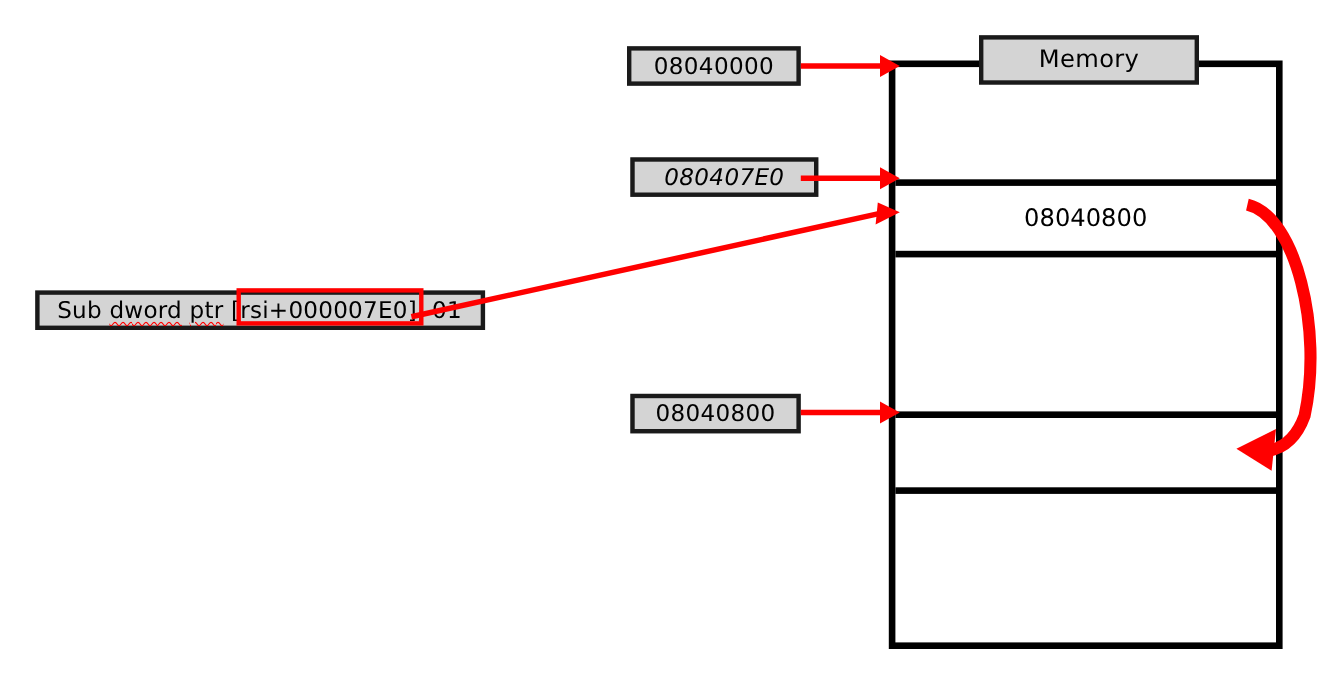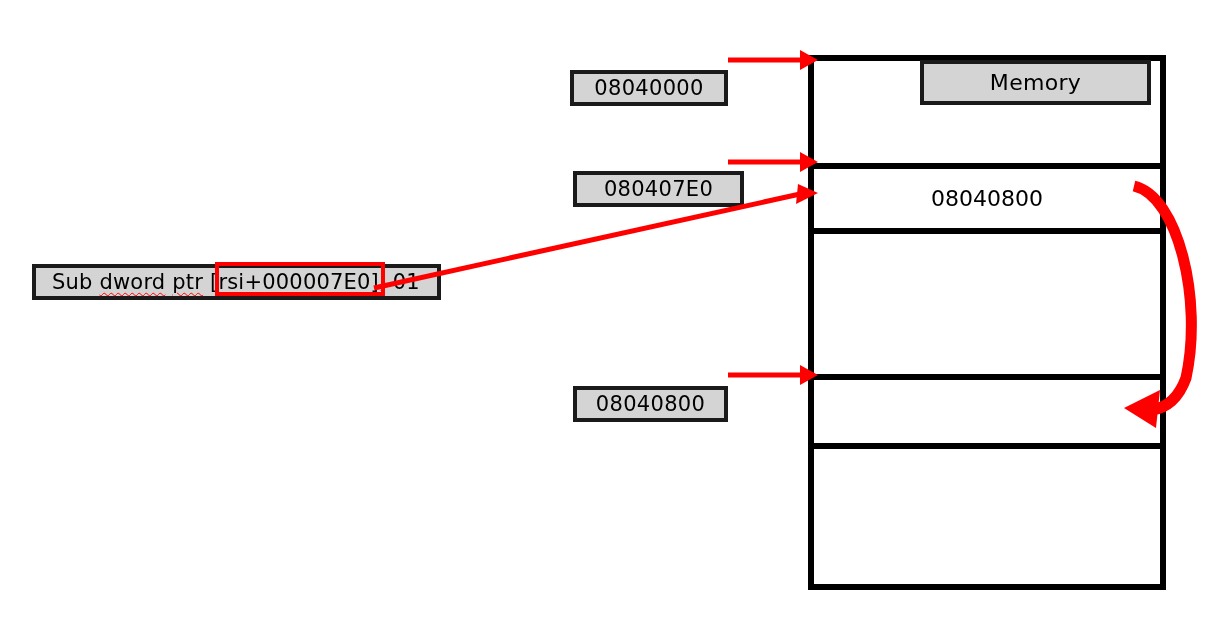--- a/index.html
+++ b/index.html
@@ -25,31 +25,30 @@
     background: #d4d4d4;
     border: 4px solid #1a1a1a;
     box-sizing: border-box;
     display: flex;
     align-items: center;
     justify-content: center;
     color: #000000;
     font-size: 21px;
     letter-spacing: 0.3px;
     white-space: nowrap;
-    margin-top: 28px;
   }
 
   
   #addr-box-0 { left: 570px;  top: 42px;  width: 158px; height: 36px; }
-  #addr-box-1 { left: 573px;  top: 143px; width: 171px; height: 36px; }
+  #addr-box-1 { left: 573px;  top: 143px; width: 171px; height: 36px; font-style: italic; }
   #addr-box-2 { left: 573px;  top: 358px; width: 155px; height: 36px; }
 
   
   #memory-tag {
-    left: 920px; top: 32px; width: 231px; height: 45px;
+    left: 890px; top: 32px; width: 200px; height: 45px;
     font-size: 22px;
     z-index: 6;
   }
 
   
   #memory-table {
     position: absolute;
     left: 808px;
     top: 55px;
     width: 358px;

